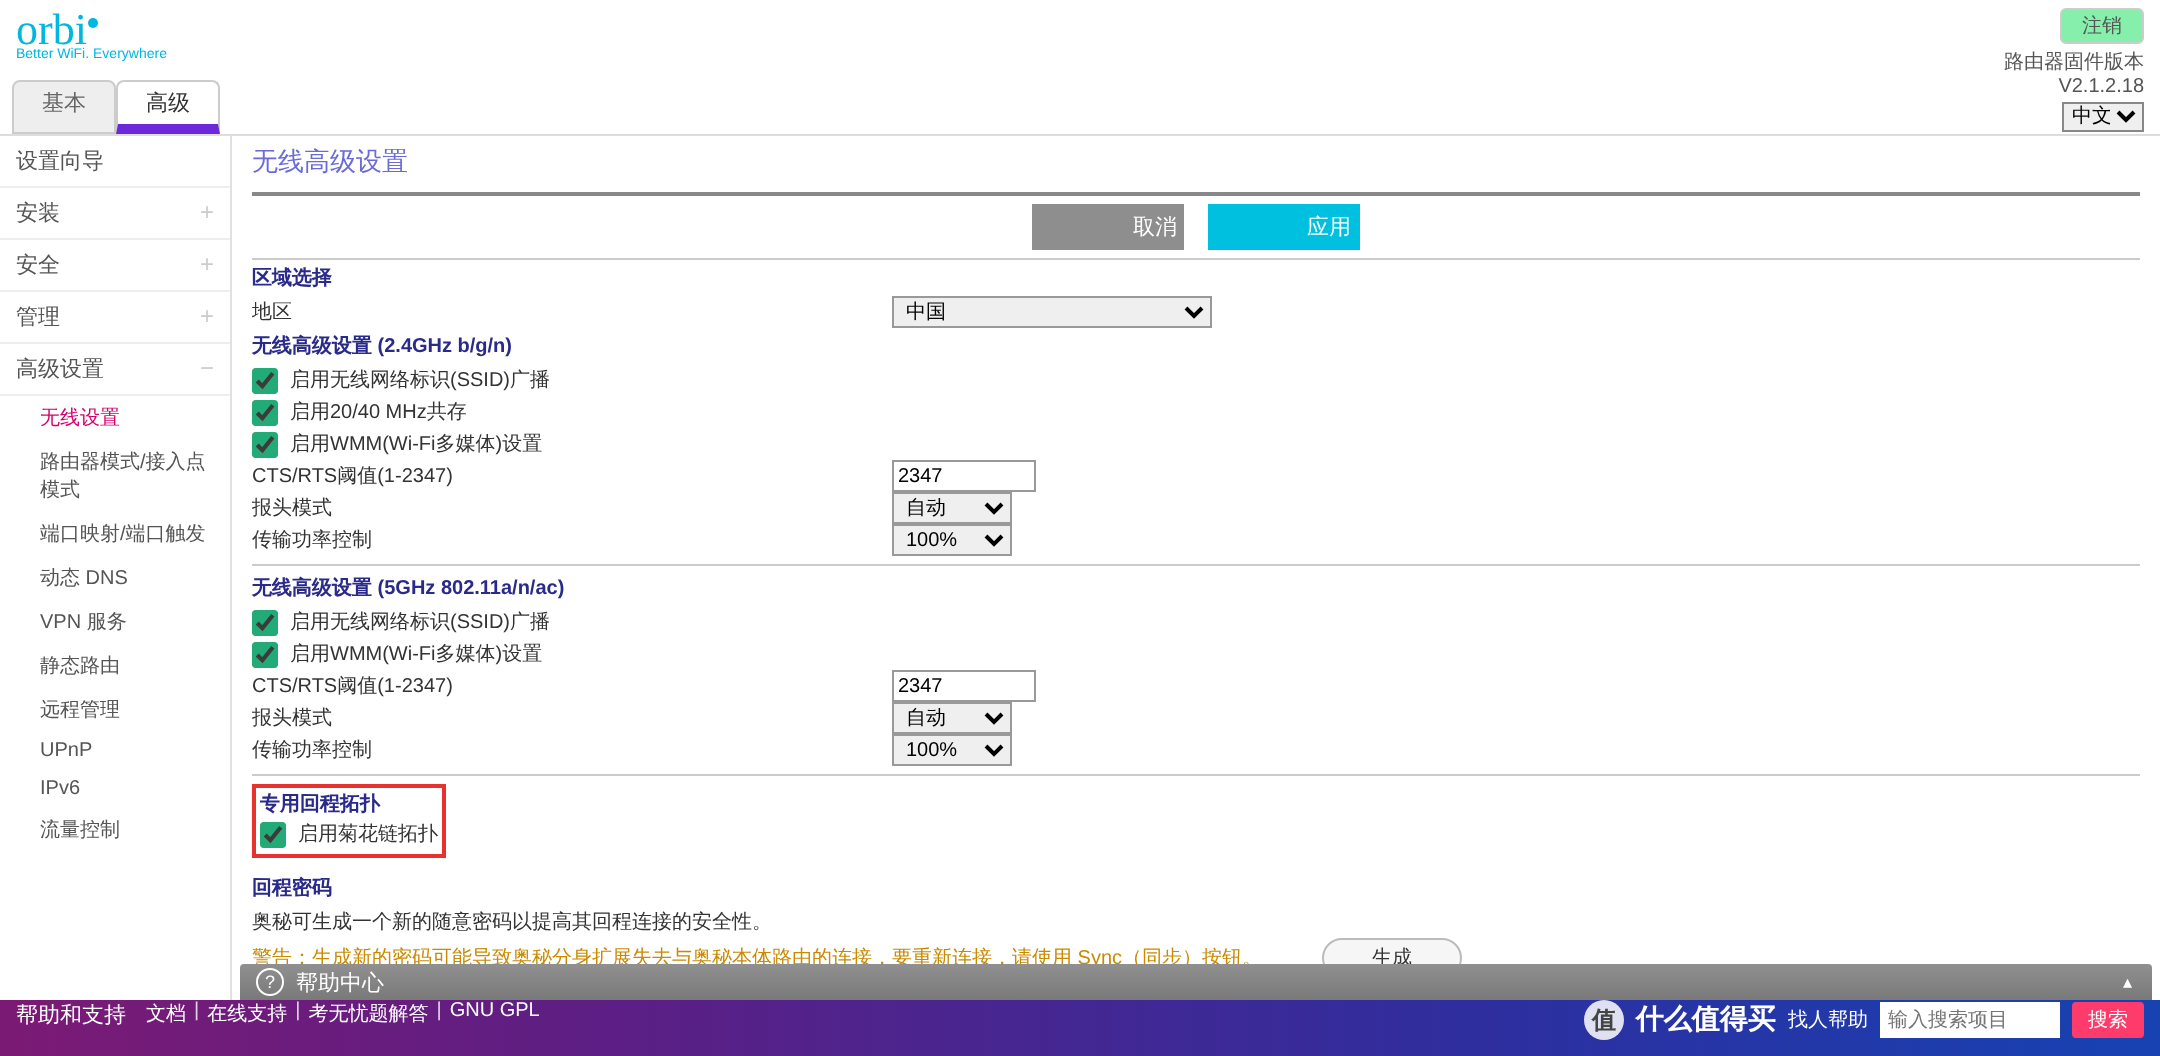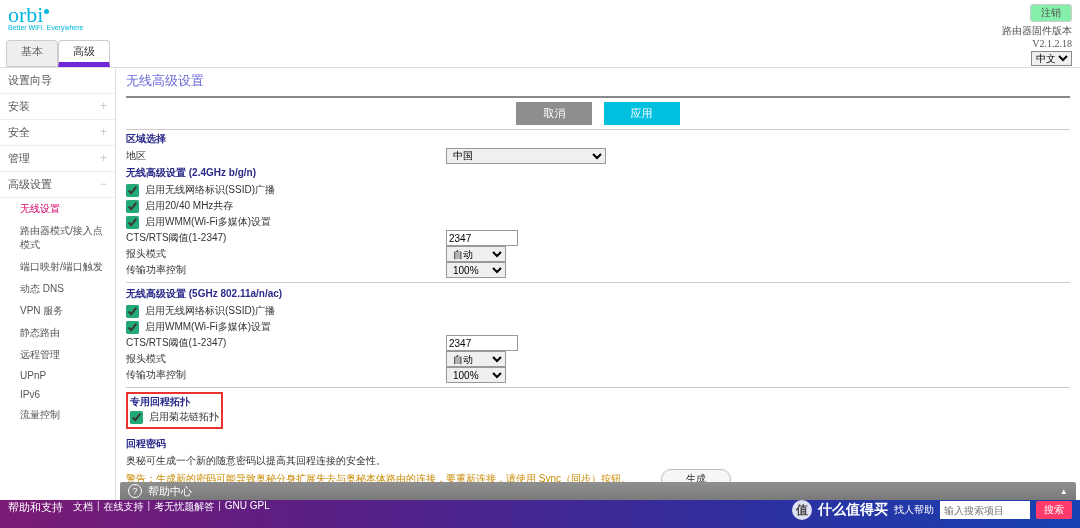--- a/index.html
+++ b/index.html
@@ -7,21 +7,21 @@
   .wrap { width:1080px; height:528px; position:relative; overflow:hidden; }
 
   
   .hdr { height:40px; display:flex; align-items:flex-start; justify-content:space-between; padding:4px 8px 0 8px; }
   .logo { color:#00b7e0; font-family: Georgia, serif; font-size:22px; font-weight:normal; line-height:1; }
   .logo .dot { display:inline-block; width:5px; height:5px; border-radius:50%; background:#00b7e0; margin-left:1px; margin-bottom:8px; }
   .tagline { color:#00b7e0; font-size:7px; display:block; margin-top:-2px; }
   .hdr-right { text-align:right; font-size:10px; color:#555; }
   .logout-btn { background:#86efac; border:1px solid #ccc; border-radius:3px; padding:1px 10px; font-size:10px; margin-bottom:2px; display:inline-block; }
   .fw { font-size:10px; }
-  .ver { font-size:10px;font-family:Liberation Serif, serif; }
+  .ver { font-size:10px; }
   .lang { border:1px solid #888; font-size:10px; width:41px; margin-top:2px; }
 
   
   .tabs { display:flex; gap:0; padding-left:6px; }
   .tab { background:#eee; border:1px solid #ccc; border-radius:4px 4px 0 0; padding:3px 14px; font-size:11px; color:#666; }
   .tab.active { background:#fff; color:#333; border-bottom:5px solid #6d28d9; }
 
   
   .body { display:flex; height:436px; border-top:1px solid #ddd; }
 
@@ -31,33 +31,33 @@
   .side-top a { display:block; padding:5px 8px; color:#555; text-decoration:none; font-size:11px; border-bottom:1px solid #eee; position:relative; }
   .side-top a .plus { position:absolute; right:8px; color:#ccc; font-size:12px; }
   .side-sub { padding:0 0 0 12px; }
   .side-sub a { display:block; padding:4px 4px 4px 8px; color:#555; text-decoration:none; font-size:10px; }
   .side-sub a.active { color:#d6006c; }
 
   
   .main { flex:1; overflow-y:auto; padding:2px 10px 8px 10px; position:relative; }
   .title { color:#6a6ad8; font-size:13px; padding:2px 0 6px 0; border-bottom:2px solid #888; }
   .btnbar { text-align:center; padding:4px 0; border-bottom:1px solid #ccc; }
-  .btn { display:inline-block; min-width:76px; padding:4px 16px; font-size:11px; color:#fff; border:none; margin:0 4px; }
+  .btn { display:inline-block; min-width:76px; padding:4px 4px; font-size:11px; color:#fff; border:none; margin:0 4px;text-align:right; }
   .btn-cancel { background:#8e8e8e; }
   .btn-apply { background:#00c0df; }
   .section-hr { border:0; border-top:1px solid #ccc; margin:4px 0; }
 
   .sect-title { color:#2a2a8a; font-weight:bold; font-size:10px; margin:2px 0; }
   .row { display:flex; align-items:center; font-size:10px; color:#333; min-height:16px; }
   .row .lbl { width:320px; }
   .row label { display:flex; align-items:center; gap:4px; }
   .row input[type=checkbox] { margin:0 2px 0 0; accent-color:#2a7; }
   .row .fld { }
   .row select, .row input[type=text] { border:1px solid #999; font-size:10px; padding:0 2px; height:16px; }
-  .row select.wide { width:160px;font-family:Liberation Mono, monospace; }
+  .row select.wide { width:160px; }
   .row select.sm { width:60px; }
   .row input.num { width:72px; }
 
   .redbox { border:2px solid #e7322f; padding:1px 2px 2px 2px; }
   .warn { color:#c98a00; font-size:10px; }
   .gen-btn { display:inline-block; border:1px solid #bbb; border-radius:10px; background:#f6f6f6; padding:2px 24px; font-size:10px; margin-left:30px; }
 
   
   .helpbar { position:absolute; left:120px; right:4px; bottom:28px; height:18px; background:linear-gradient(#919090,#7a7979); color:#fff; font-size:11px; display:flex; align-items:center; border-radius:2px 2px 0 0; padding-left:8px; }
   .helpbar .qm { display:inline-flex; align-items:center; justify-content:center; width:14px; height:14px; border:1px solid #fff; border-radius:50%; font-size:9px; margin-right:6px; }

